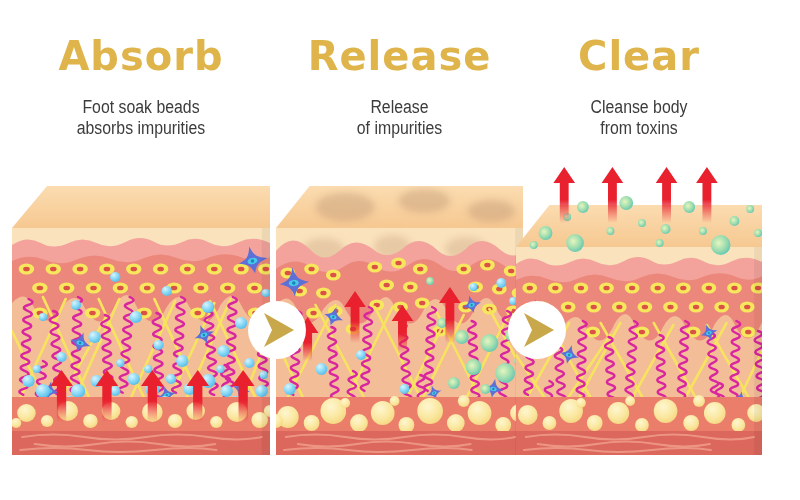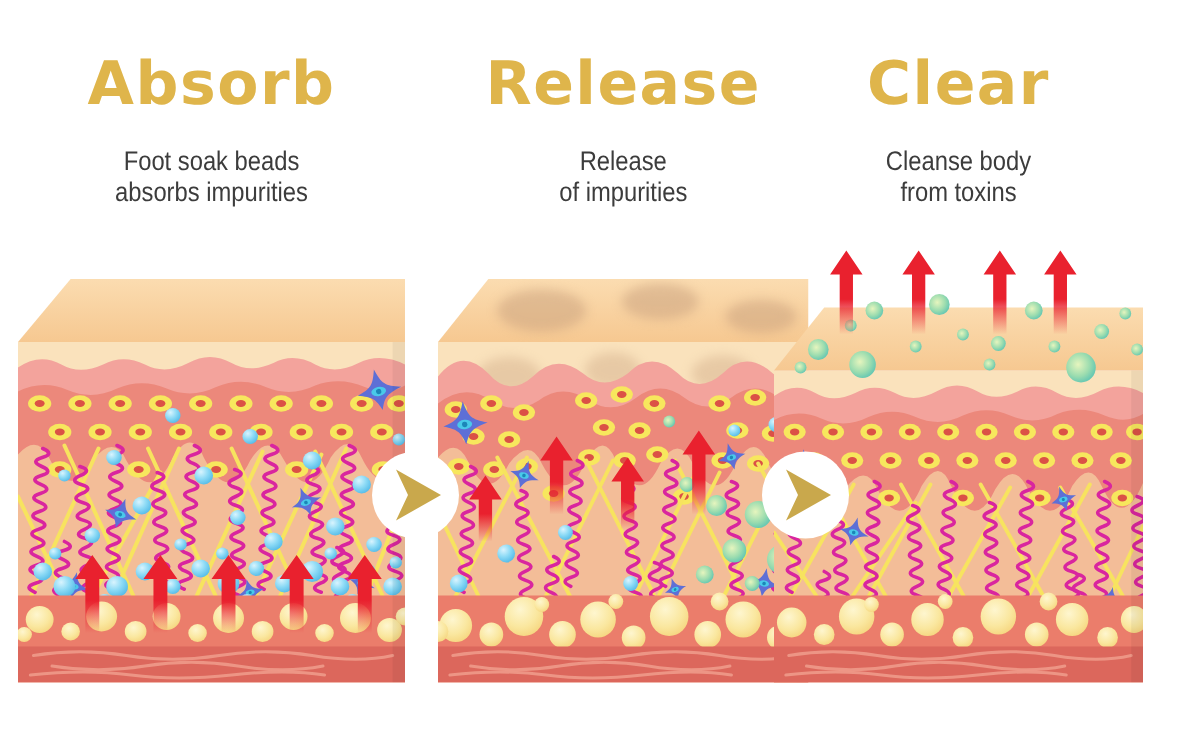--- a/index.html
+++ b/index.html
@@ -212,21 +212,21 @@
           <path d="M48,205 L59,221 L52.5,221 L52.5,257 L43.5,257 L43.5,221 L37,221 Z" fill="url(#gradArrow)"></path>
           <path d="M92,205 L103,221 L96.5,221 L96.5,257 L87.5,257 L87.5,221 L81,221 Z" fill="url(#gradArrow)"></path>
           <path d="M136,205 L147,221 L140.5,221 L140.5,257 L131.5,257 L131.5,221 L125,221 Z" fill="url(#gradArrow)"></path>
           <path d="M180,205 L191,221 L184.5,221 L184.5,257 L175.5,257 L175.5,221 L169,221 Z" fill="url(#gradArrow)"></path>
           <path d="M224,205 L235,221 L228.5,221 L228.5,257 L219.5,257 L219.5,221 L213,221 Z" fill="url(#gradArrow)"></path>
         </g>
       <g></g>
     </svg>
   </section>
 
-  <section class="stage" style="left:292px;width:247px">
+  <section class="stage" style="left:276px;width:247px">
     <h2 class="title">Release</h2>
     <p class="subtitle">
       <span>Release</span>
       <span>of impurities</span>
     </p>
     <svg class="skin" viewBox="0 0 250 290" preserveAspectRatio="none">
       <path d="M0,63 L34,21 L250,21 L250,63 Z" fill="url(#gradTop)"></path>
       <g clip-path="url(#clipTop2)">
         <ellipse class="dirt" cx="70" cy="42" rx="30" ry="14"></ellipse>
         <ellipse class="dirt" cx="150" cy="36" rx="26" ry="12"></ellipse>

